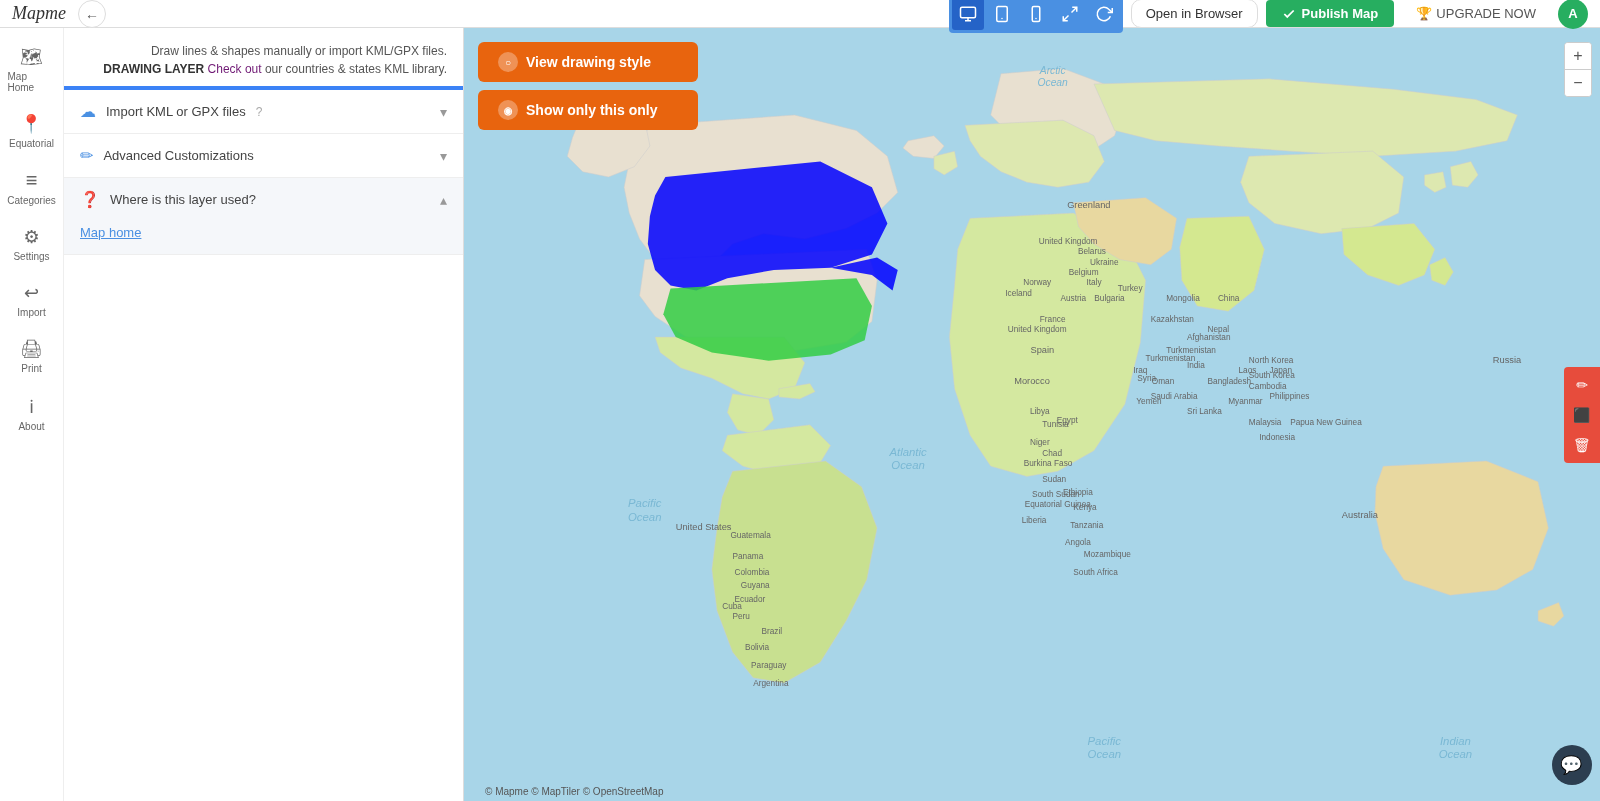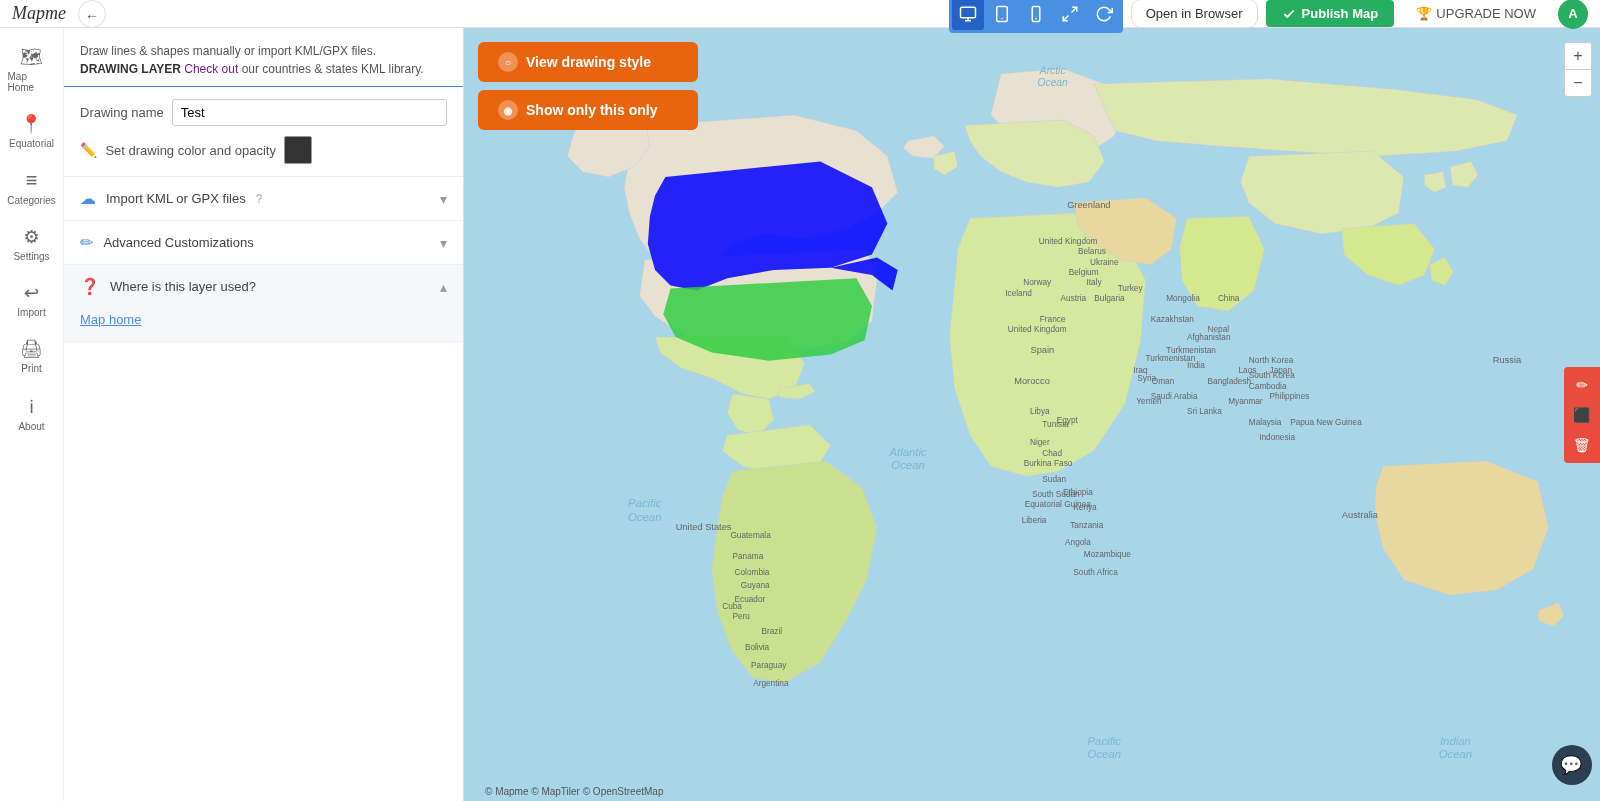--- a/index.html
+++ b/index.html
@@ -131,21 +131,22 @@
       border-right: 1px solid #ddd;
       display: flex;
       flex-direction: column;
       overflow-y: auto;
     }
     #panel-header {
       padding: 14px 16px 8px;
       font-size: 12px;
       color: #555;
       line-height: 1.5;
-      border-bottom: 1px solid #3b82f6;
+      border-bottom: 4px solid #3b82f6;
+      text-align: right;
     }
     #panel-header .drawing-layer-label {
       color: #333;
       font-weight: 600;
     }
     #panel-header .check-out-link {
       color: #701a75;
       cursor: pointer;
     }
     .panel-section {
@@ -440,31 +441,20 @@
 
   <div id="left-panel">
 
     <div id="panel-header">
       <span>Draw lines &amp; shapes manually or import KML/GPX files.</span><br>
       <span class="drawing-layer-label">DRAWING LAYER</span>
       <span class="check-out-link">Check out</span>
       <span> our countries &amp; states KML library.</span>
     </div>
 
-    <div class="panel-section">
-      <div class="drawing-name-row">
-        <label class="drawing-name-label">Drawing name</label>
-        <input class="drawing-name-input" type="text" value="Test" style="">
-      </div>
-      <div class="color-row">
-        <span style="font-size:14px;">✏️</span>
-        <span class="color-label">Set drawing color and opacity</span>
-        <div class="color-swatch"></div>
-      </div>
-    </div>
 
     <div class="panel-row">
       <div class="panel-row-left">
         <span class="panel-row-icon">☁</span>
         <span>Import KML or GPX files</span>
         <span style="color:#aaa;font-size:12px;">?</span>
       </div>
       <span class="chevron">▾</span>
     </div>
 

